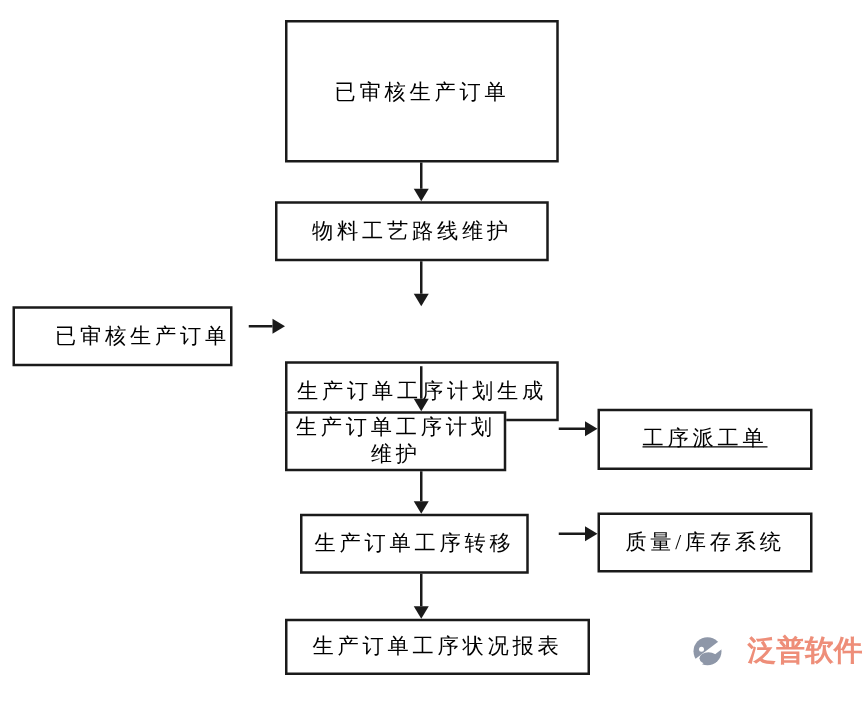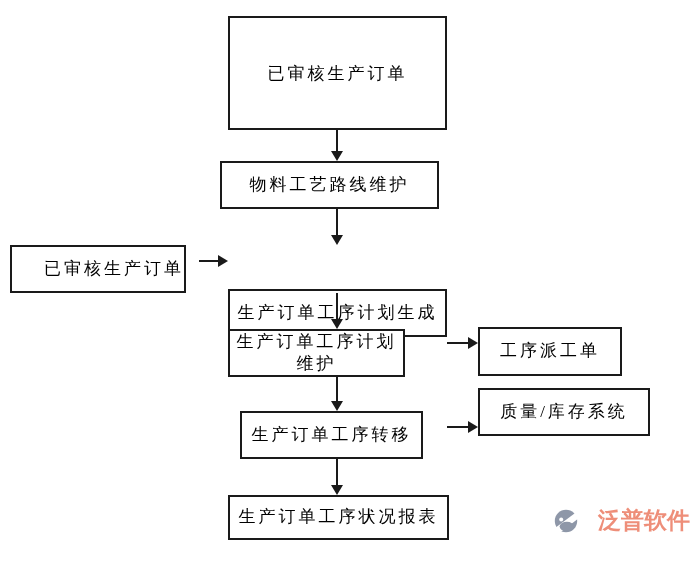--- a/index.html
+++ b/index.html
@@ -114,33 +114,33 @@
   </div>
 
   <div class="node" style="left:228px; top:245px; width:219px; height:48px;margin-top:44px;">
     <span>生产订单工序计划生成</span>
   </div>
 
   <div class="node" style="left:228px; top:329px; width:177px; height:48px;">
     <span>生产订单工序计划维护</span>
   </div>
 
-  <div class="node" style="left:478px; top:327px; width:144px; height:49px;">
+  <div class="node" style="left:478px; top:327px; width:172px; height:49px;text-decoration:underline;">
     <span>工序派工单</span>
   </div>
 
   <div class="node" style="left:228px; top:411px; width:183px; height:48px;margin-left:12px;">
     <span>生产订单工序转移</span>
   </div>
 
-  <div class="node" style="left:478px; top:388px; width:172px; height:48px;">
+  <div class="node" style="left:478px; top:410px; width:172px; height:48px;">
     <span>质量/库存系统</span>
   </div>
 
-  <div class="node" style="left:228px; top:495px; width:221px; height:45px;">
+  <div class="node" style="left:228px; top:495px; width:244px; height:45px;">
     <span>生产订单工序状况报表</span>
   </div>
 
   <div class="arrow-v" style="left:330px; top:130px; height:31px;">
     <div class="shaft"></div>
     <div class="head"></div>
   </div>
   <div class="arrow-v" style="left:330px; top:209px; height:36px;">
     <div class="shaft"></div>
     <div class="head"></div>

